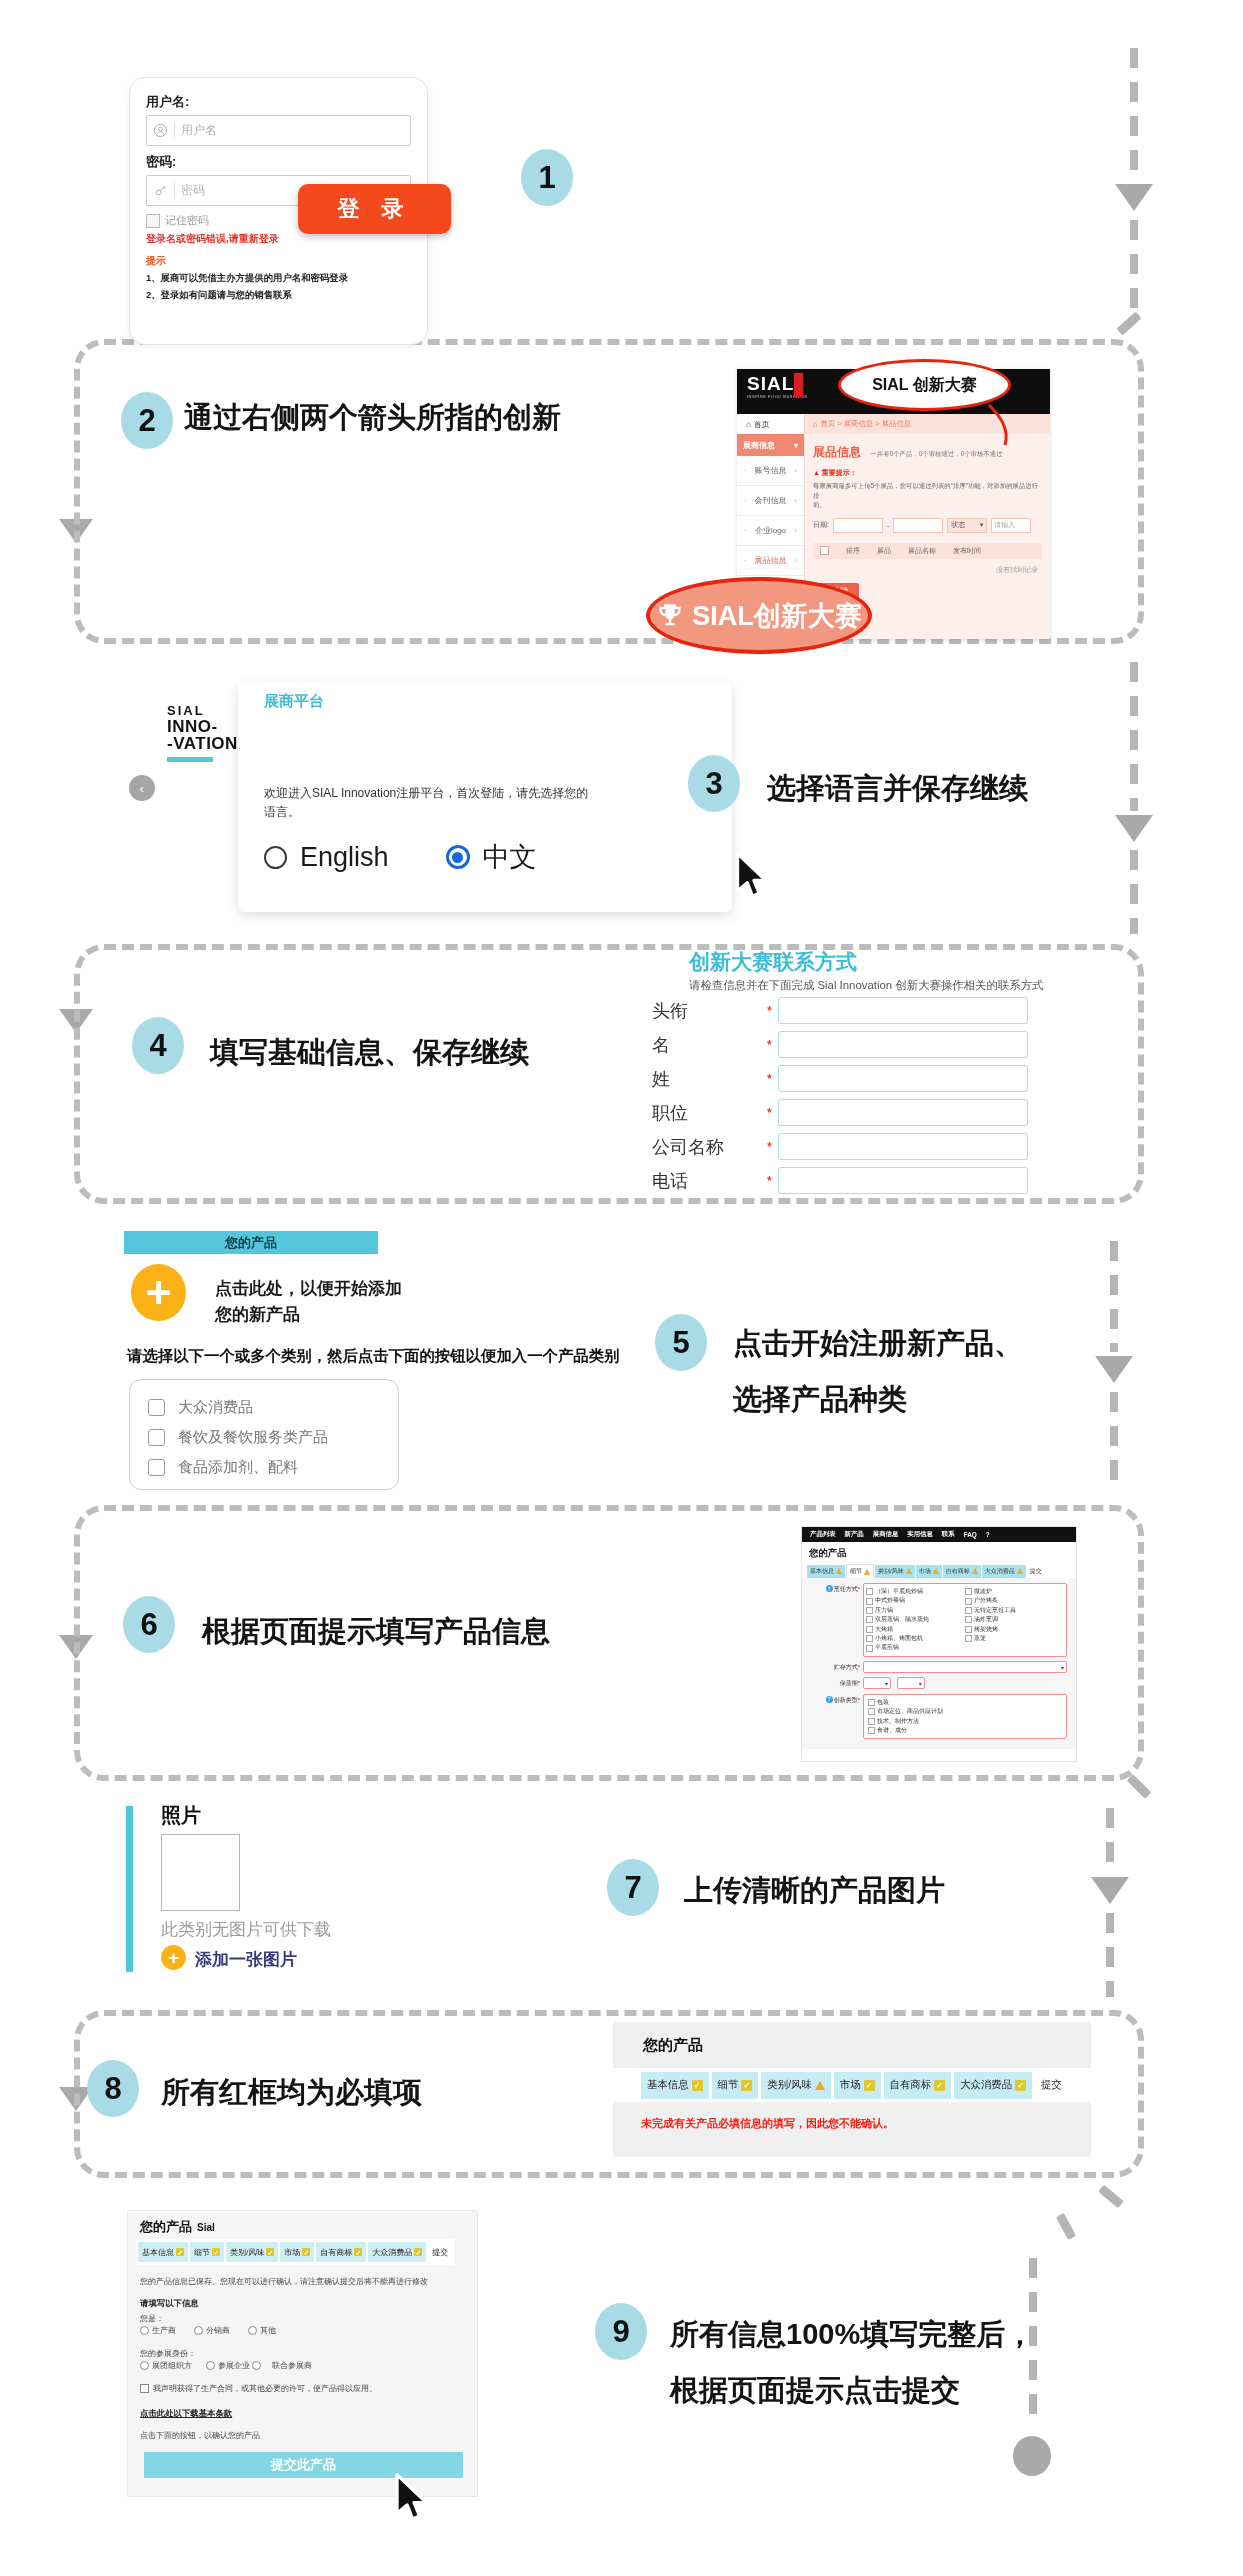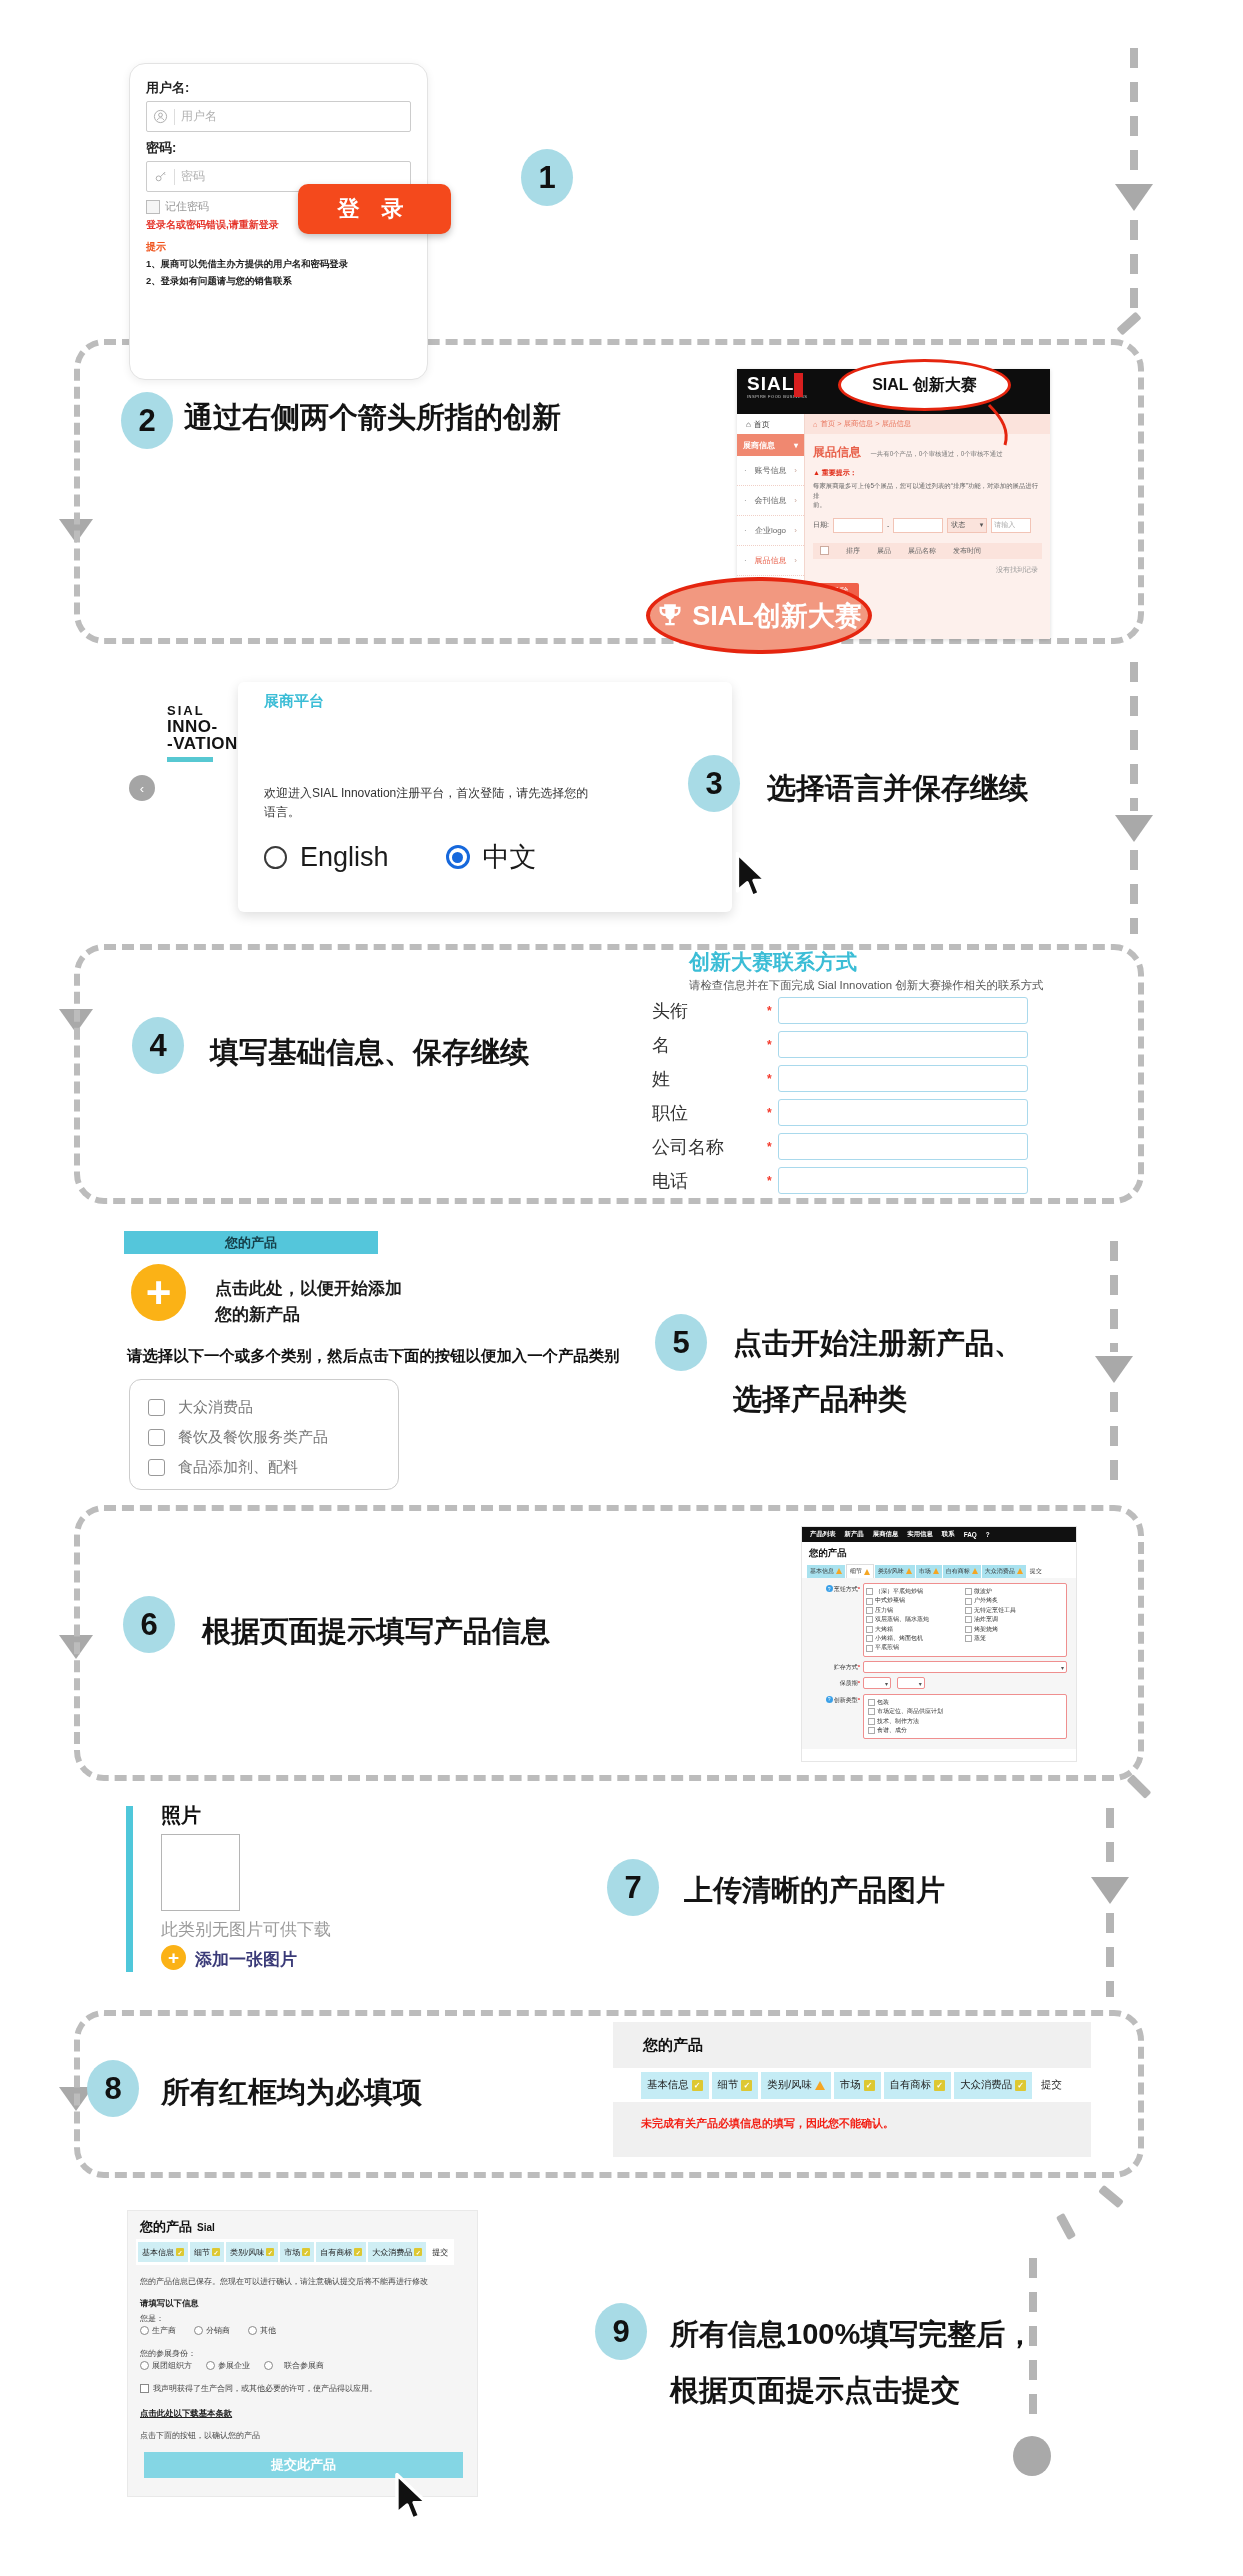--- a/index.html
+++ b/index.html
@@ -11,21 +11,21 @@
   .arrow-sm{position:absolute;width:0;height:0;border-left:17px solid transparent;border-right:17px solid transparent;border-top:24px solid #a9a9a9;}
   .diag{position:absolute;width:26px;height:9px;background:#b5b5b5;border-radius:2px;}
   .end-circle{position:absolute;width:38px;height:40px;background:#a9a9a9;border-radius:50%;}
   .dashed-box{position:absolute;border:6px dashed #bcbcbc;border-radius:30px;box-sizing:border-box;}
 
   
   .badge{position:absolute;width:52px;height:57px;border-radius:50%;background:#a8dbe6;display:flex;align-items:center;justify-content:center;font-size:31px;font-weight:bold;color:#111;}
   .step-text{position:absolute;font-size:29px;font-weight:bold;color:#141414;white-space:nowrap;}
 
   
-  .login-card{position:absolute;left:129px;top:63px;width:299px;height:317px;background:#fff;border:1px solid #e3e3e3;border-radius:16px;box-shadow:0 2px 8px rgba(0,0,0,.07);padding:13px 16px;box-sizing:border-box;}
+  .login-card{position:absolute;left:129px;top:77px;width:299px;height:268px;background:#fff;border:1px solid #e3e3e3;border-radius:16px;box-shadow:0 2px 8px rgba(0,0,0,.07);padding:13px 16px;box-sizing:border-box;}
   .l-label{font-size:13px;font-weight:bold;color:#222;margin:2px 0 4px;}
   .l-inp{height:29px;border:1px solid #ccc;border-radius:2px;display:flex;align-items:center;padding:0 6px;gap:6px;margin-bottom:7px;background:#fff;}
   .l-sep{width:1px;height:16px;background:#ddd;}
   .l-ph{color:#b2b2b2;font-size:12px;}
   .remember{display:flex;align-items:center;gap:5px;font-size:11px;color:#999;margin:3px 0 4px;}
   .cbx{width:12px;height:12px;border:1px solid #bbb;background:#f5f5f5;display:inline-block;}
   .l-err{color:#e5352b;font-size:10px;font-weight:bold;margin-bottom:8px;}
   .l-tipt{color:#f0551e;font-size:10px;font-weight:bold;margin-bottom:4px;}
   .l-tip{font-size:9.4px;font-weight:bold;color:#222;margin-bottom:4px;}
   .login-btn{position:absolute;left:298px;top:184px;width:153px;height:50px;background:#f4491c;border:none;border-radius:10px;color:#fff;font-size:22px;font-weight:bold;letter-spacing:8px;box-shadow:0 3px 7px rgba(0,0,0,.25);display:flex;align-items:center;justify-content:center;font-family:inherit;}
@@ -701,21 +701,21 @@
           <span>其他</span>
         </span>
       </div>
     <div class="p9-t" style="top:137px;">您的参展身份：</div>
     <div class="p9-radios" style="top:149px;">
 
     <span class="p9-radio" style="margin-right:14px;">
           <span class="rdot"></span>
           <span>展团组织方</span>
         </span>
-        <span class="p9-radio" style="margin-right:14px;">
+        <span class="p9-radio" style="margin-right:2px;">
           <span class="rdot"></span>
           <span>参展企业</span>
         </span>
         <span class="p9-radio" style="margin-right:14px;gap:8px;">
           <span class="rdot"></span>
           <span>联合参展商</span>
         </span>
       </div>
     <div class="p9-radios" style="top:172px;">
       <span class="cb7"></span>

